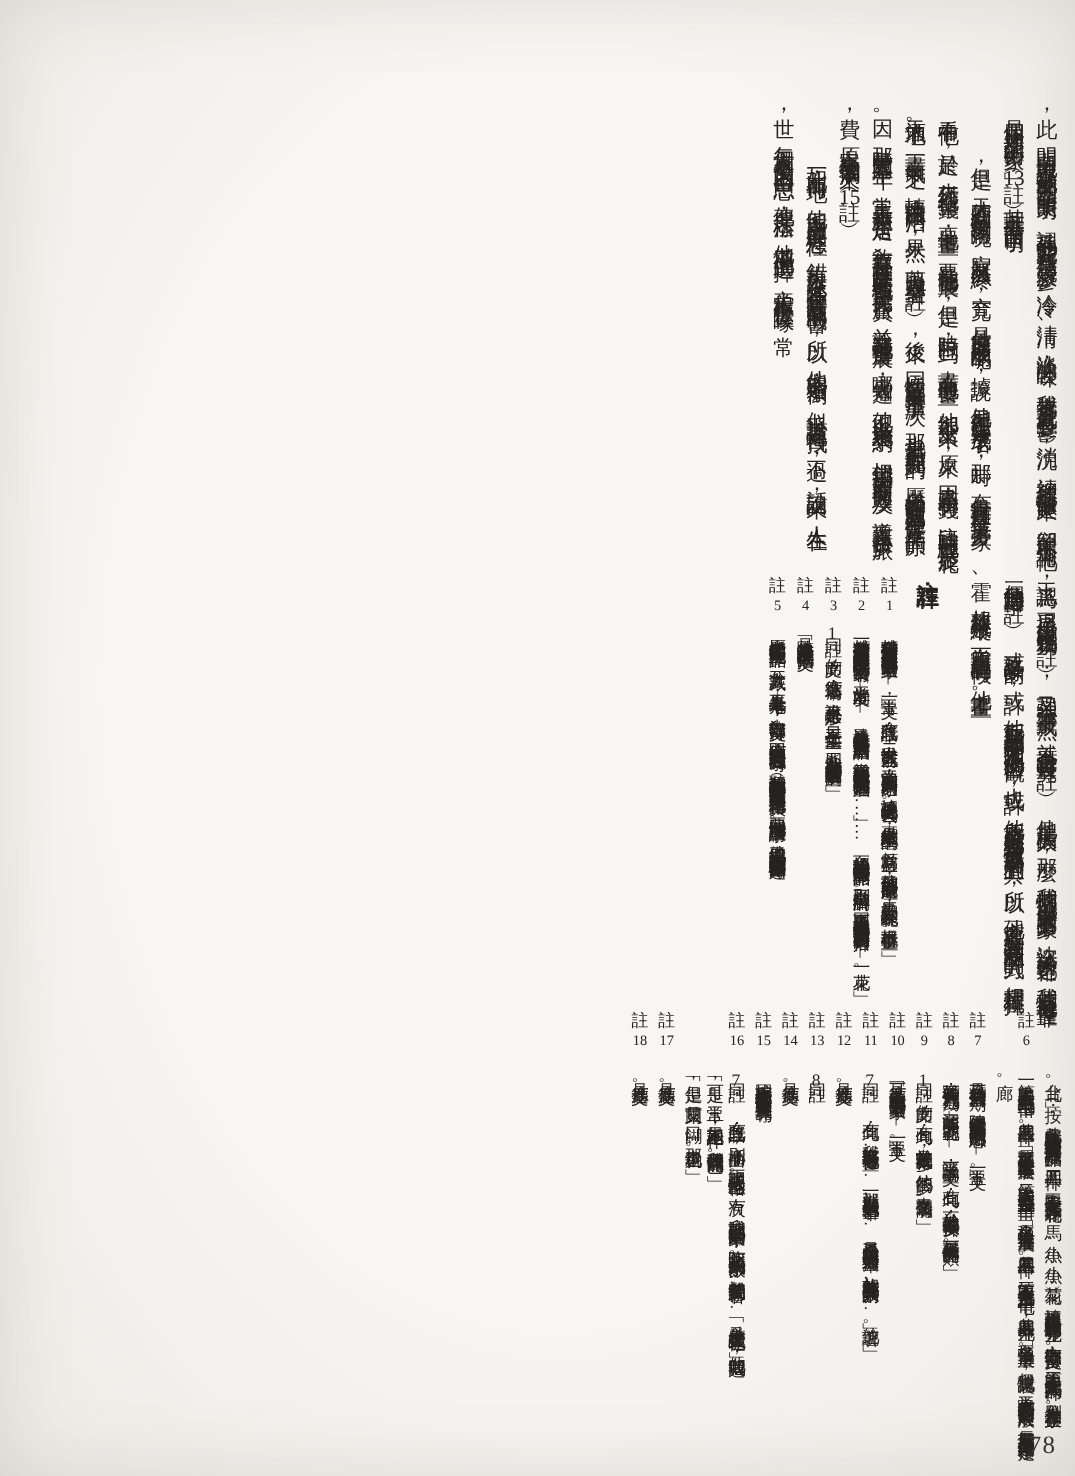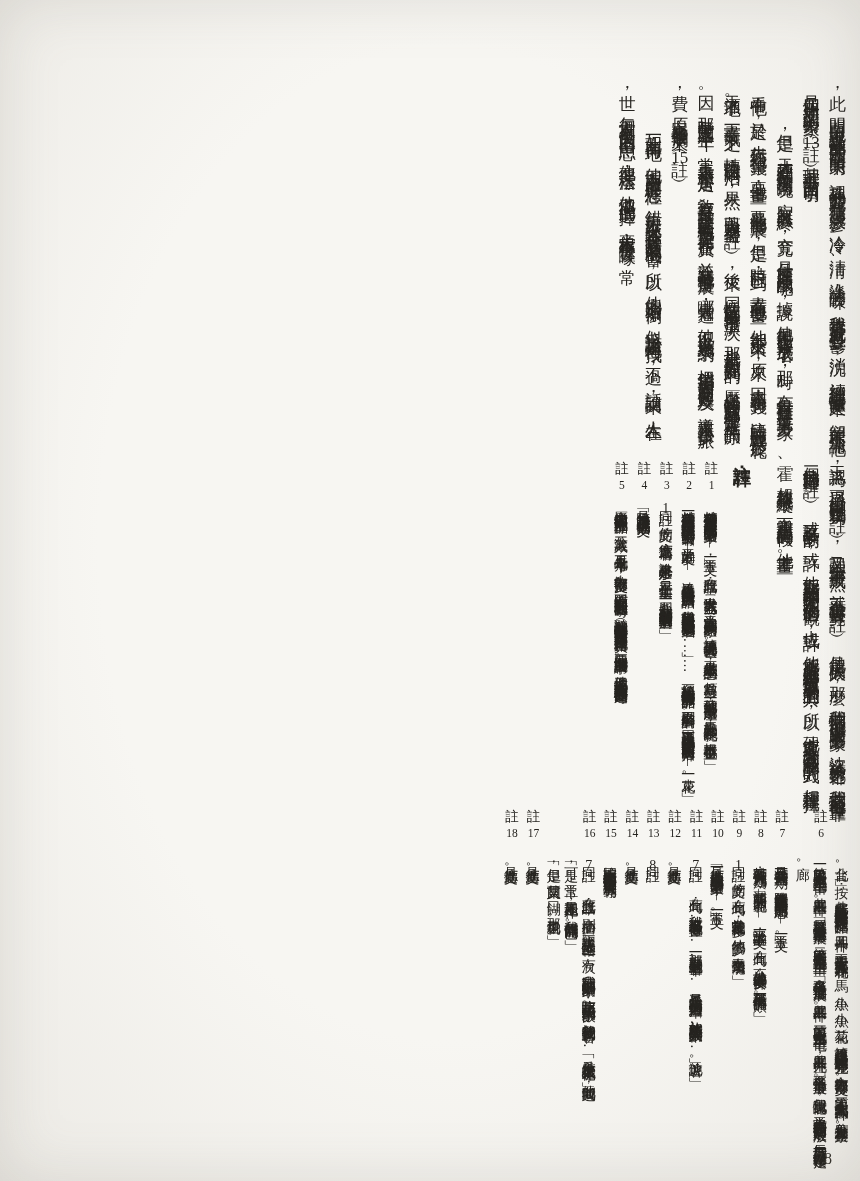--- a/index.html
+++ b/index.html
@@ -47,22 +47,22 @@
     position:absolute; top:-38px; right:-1px; width:17px;
     writing-mode:horizontal-tb;
     display:flex; flex-direction:column; align-items:center;
     letter-spacing:0; line-height:1.05;
   }
   #band3 .note-label{ top:-46px; }
   .nl-prefix{ font-size:13.5px; }
   .nl-num{ font-size:11.5px; margin-top:2.5px; }
   .tcy{ text-combine-upright:all; }
   .page-number{
-    position:absolute; right:27px; bottom:13px;
-    font-size:16px; letter-spacing:1px; color:#37342e;
+    position:absolute; right:15px; bottom:13px;
+    font-size:20px; letter-spacing:1px; color:#37342e;
     writing-mode:horizontal-tb;
   }
 </style>
 </head>
 <body>
 
 <div class="scan-surface"></div>
 
 <div class="band" id="band1">
   <div class="main-text vtext">此，明明白白地說不喜歡他的畫的江萌（熊秉明），認爲他的盆花「有一種凄婉寂寥、冷冷、淸淸、淡淡的苦味，我覺得看了就有些憂鬱、消沈，神經質地病懨懨起來」，卻照樣不否認「他是個四川才子型的藝術家。」（註<span class="tcy">13</span>）其理亦可不言而自明了。

